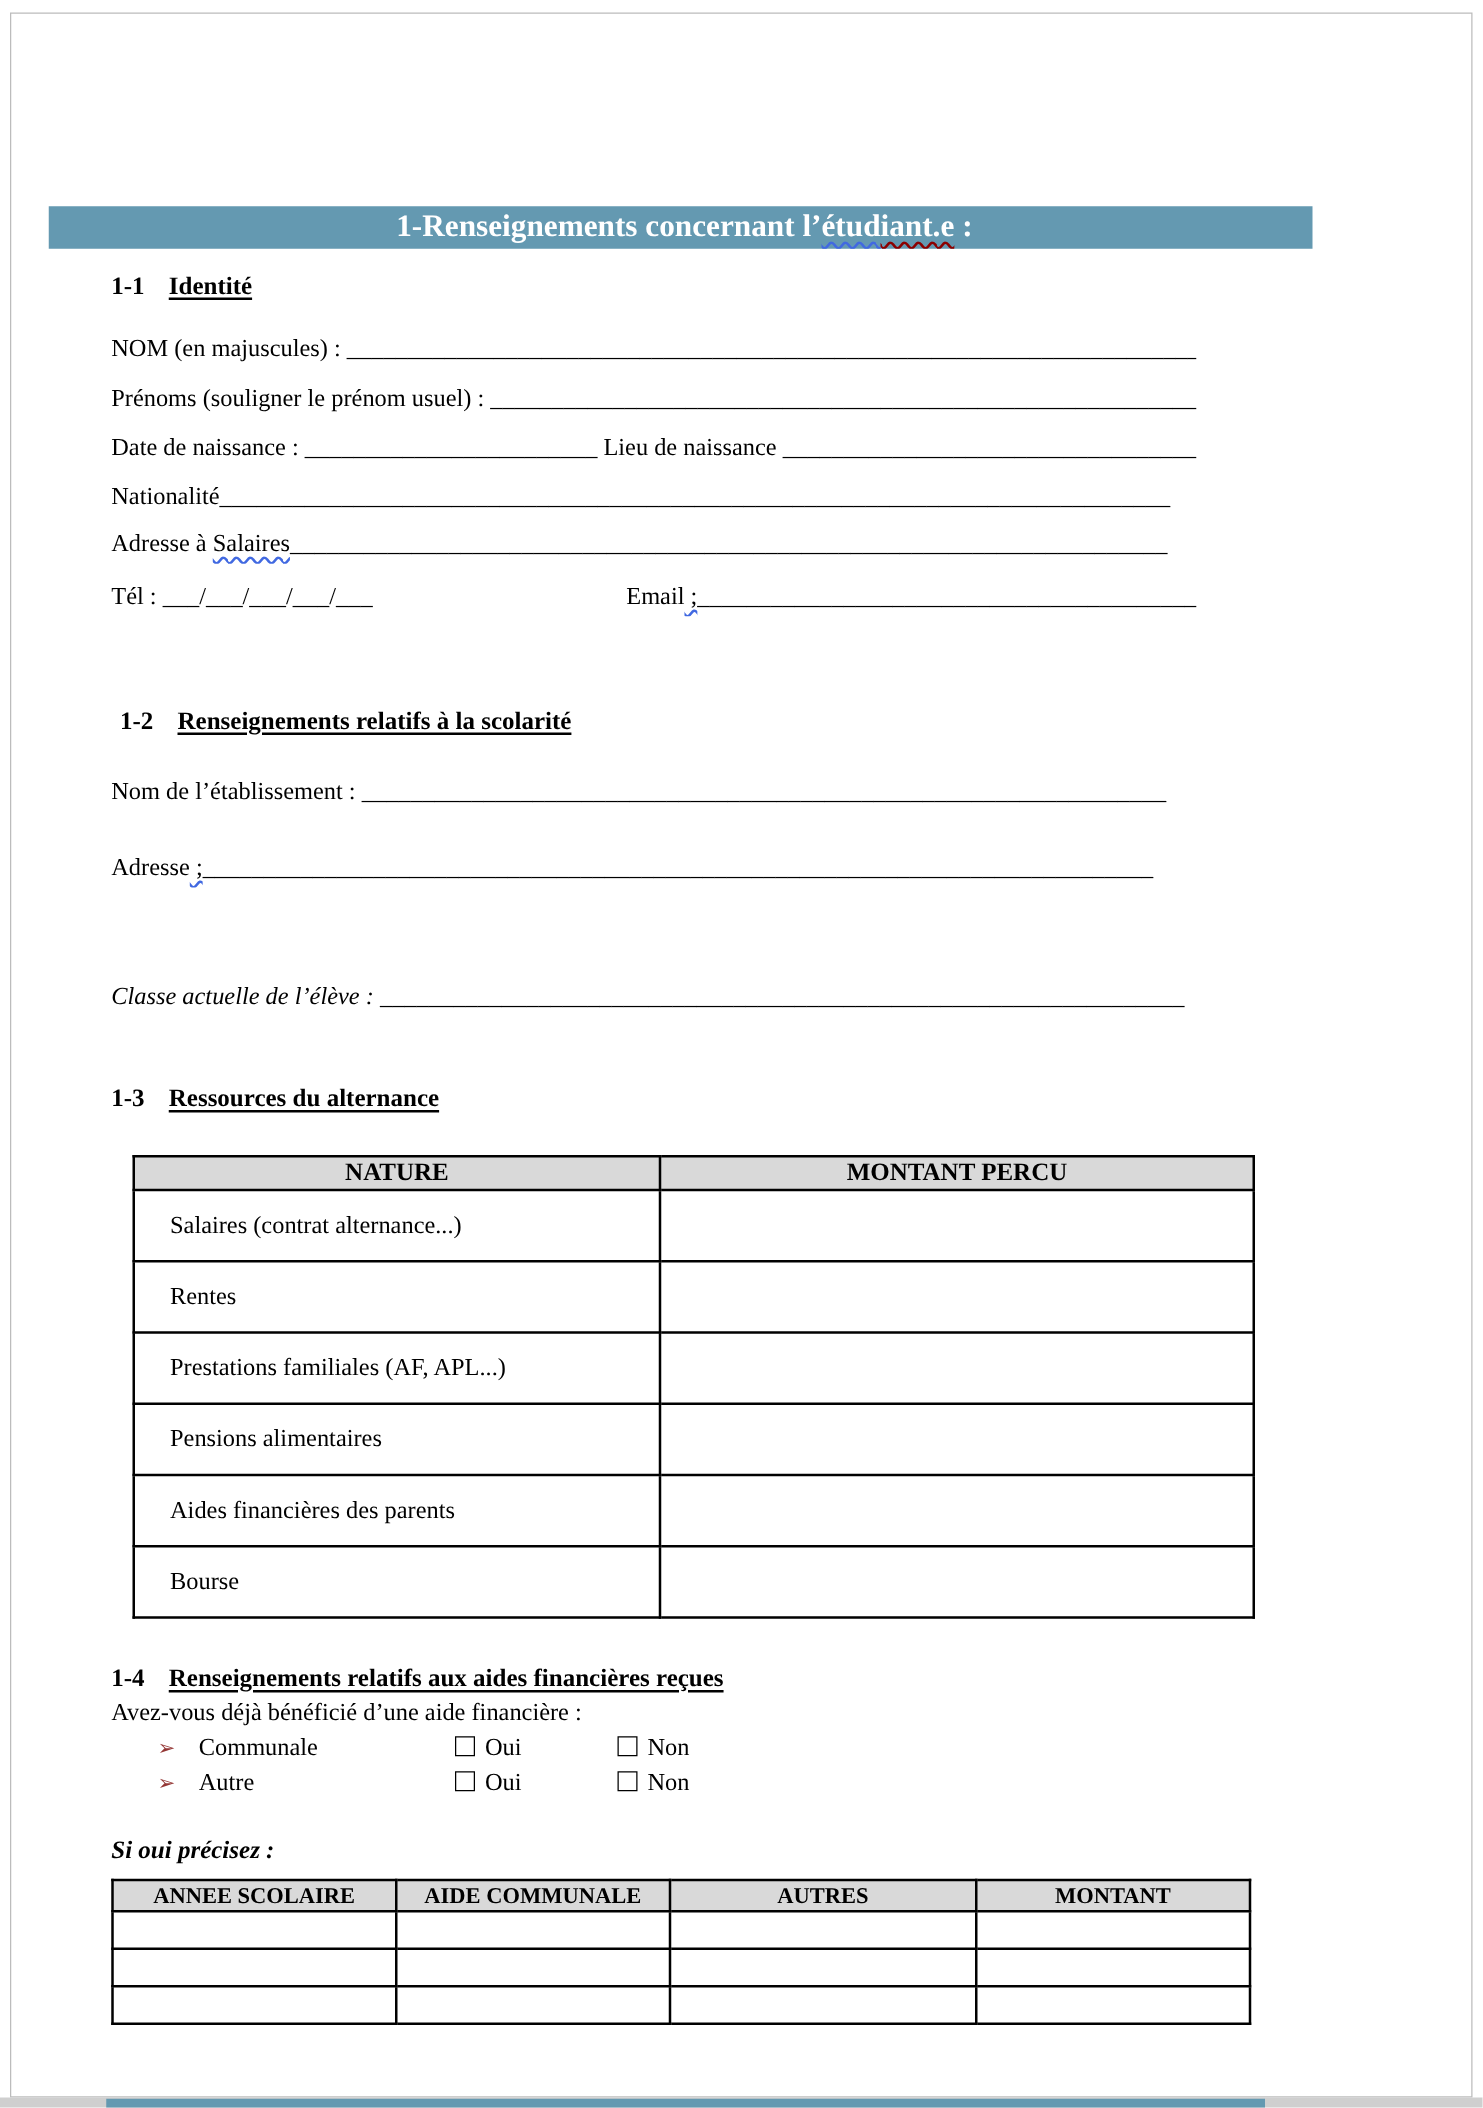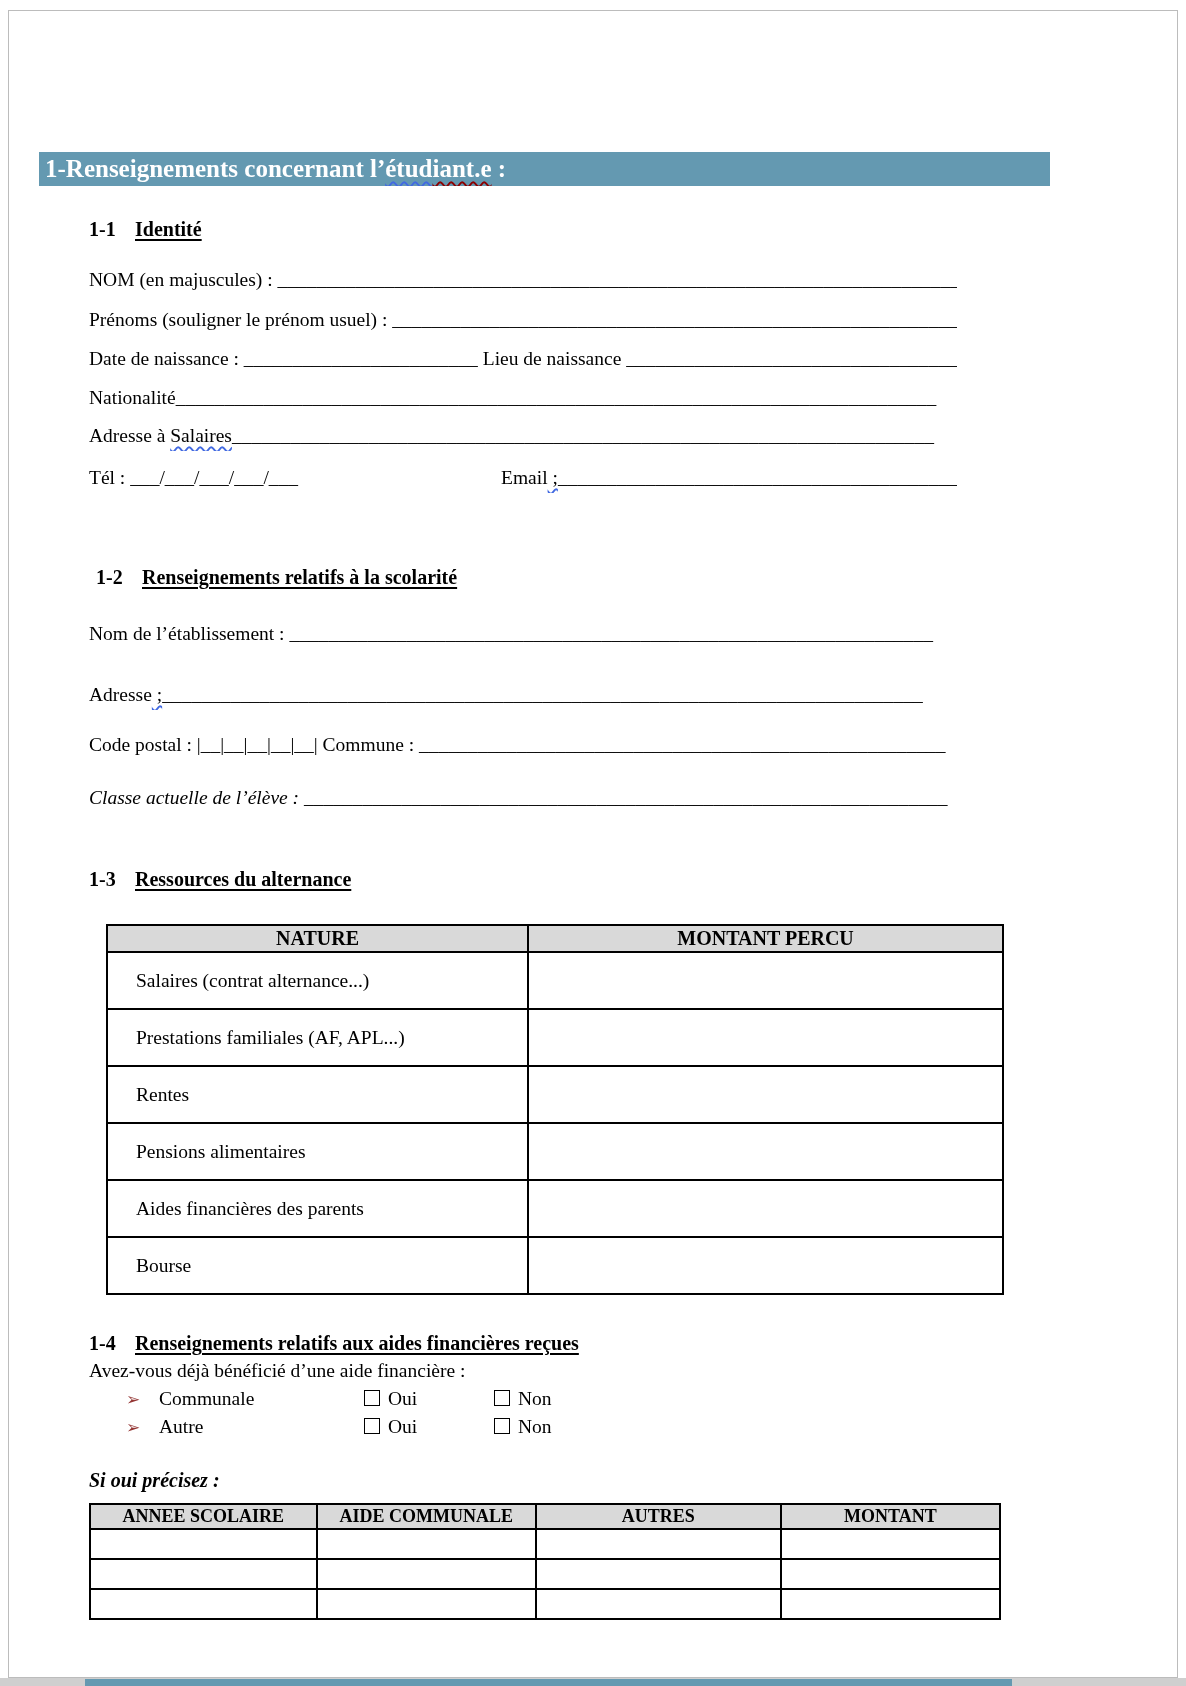--- a/index.html
+++ b/index.html
@@ -7,24 +7,24 @@
     width:1186px; height:1686px; background:#ffffff; overflow:hidden;
     font-family:"Liberation Serif", serif; color:#000; position:relative;
   }
   .page {
     position:absolute; left:8px; top:10px; width:1170px; height:1668px;
     background:#fff; border:1px solid #bcbcbc; box-sizing:border-box;
   }
   .abs { position:absolute; }
 
   .header-bar {
-    left:30px; top:141px; width:1011px; height:34px;
+    left:30px; top:154px; width:1011px; height:34px;
     background:var(--bar,#6499b1); color:#fff;
     font-weight:bold; font-size:25px; line-height:33px;
-    padding-left:6px; box-sizing:border-box; white-space:nowrap; overflow:hidden;
+    padding-left:6px; box-sizing:border-box; white-space:nowrap; overflow:hidden;text-align:center;
   }
   .wavy-b { text-decoration-line:underline; text-decoration-style:wavy;
     text-decoration-color:var(--wavy-blue,#4169e1); text-decoration-thickness:2px;
     text-underline-offset:4px; text-decoration-skip-ink:none; }
   .wavy-r { text-decoration-line:underline; text-decoration-style:wavy;
     text-decoration-color:var(--wavy-red,#8b0000); text-decoration-thickness:2px;
     text-underline-offset:4px; text-decoration-skip-ink:none; }
 
   .sec-heading { font-weight:bold; font-size:20px; white-space:nowrap; }
   .sec-num { display:inline-block; min-width:34px; margin-right:12px; }
@@ -99,23 +99,20 @@
   </div>
 
   <div class="abs fline" style="left:80px; top:612px;">
     <span>Nom de l’établissement : </span><span>__________________________________________________________________</span>
   </div>
 
   <div class="abs fline" style="left:80px; top:673px;">
     <span>Adresse</span><span class="wavy-b"> ;</span><span>______________________________________________________________________________</span>
   </div>
 
-  <div class="abs fline" style="left:80px; top:723px;">
-    <span>Code postal : </span><span>|__|__|__|__|__|</span><span> Commune : </span><span>______________________________________________________</span>
-  </div>
 
   <div class="abs fline" style="left:80px; top:776px;font-style:italic;">
     <span>Classe actuelle de l’élève : </span><span>__________________________________________________________________</span>
   </div>
 
   <div class="abs sec-heading" style="left:80px; top:857px;">
     <span class="sec-num">1-3</span><span class="sec-title">Ressources du alternance</span>
   </div>
 
   <table class="abs doc res" style="left:97px; top:913px;">
@@ -126,25 +123,25 @@
     <tbody>
         <tr>
       <th>NATURE</th>
       <th>MONTANT PERCU</th>
     </tr>
     <tr>
       <td>Salaires (contrat alternance...)</td>
       <td></td>
     </tr>
     <tr>
+      <td>Rentes</td>
+      <td></td>
+    </tr>
+    <tr>
       <td>Prestations familiales (AF, APL...)</td>
-      <td></td>
-    </tr>
-    <tr>
-      <td>Rentes</td>
       <td></td>
     </tr>
     <tr>
       <td>Pensions alimentaires</td>
       <td></td>
     </tr>
     <tr>
       <td>Aides financières des parents</td>
       <td></td>
     </tr>

